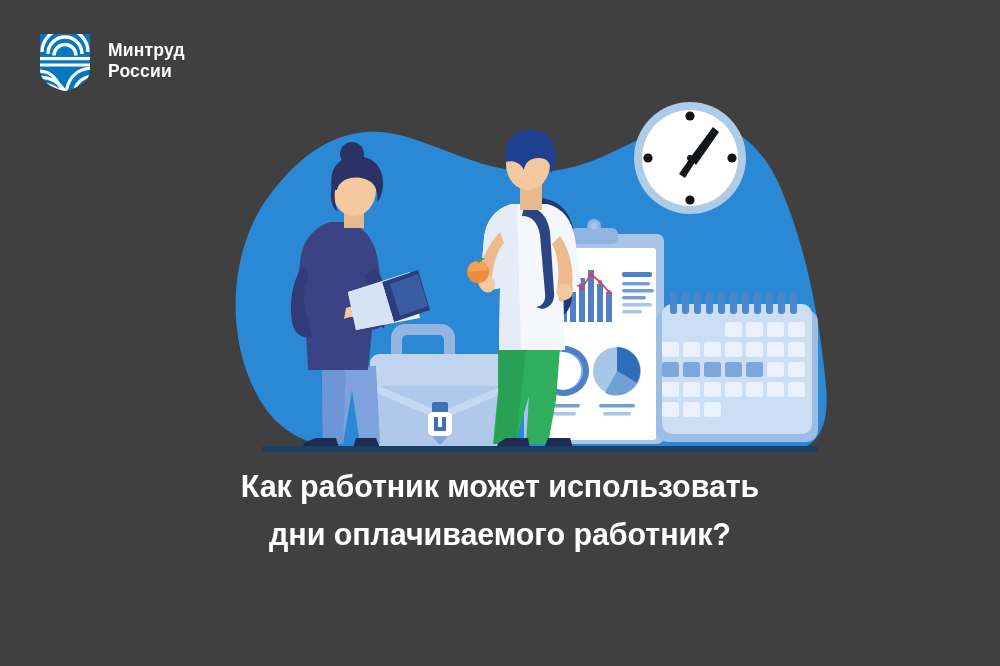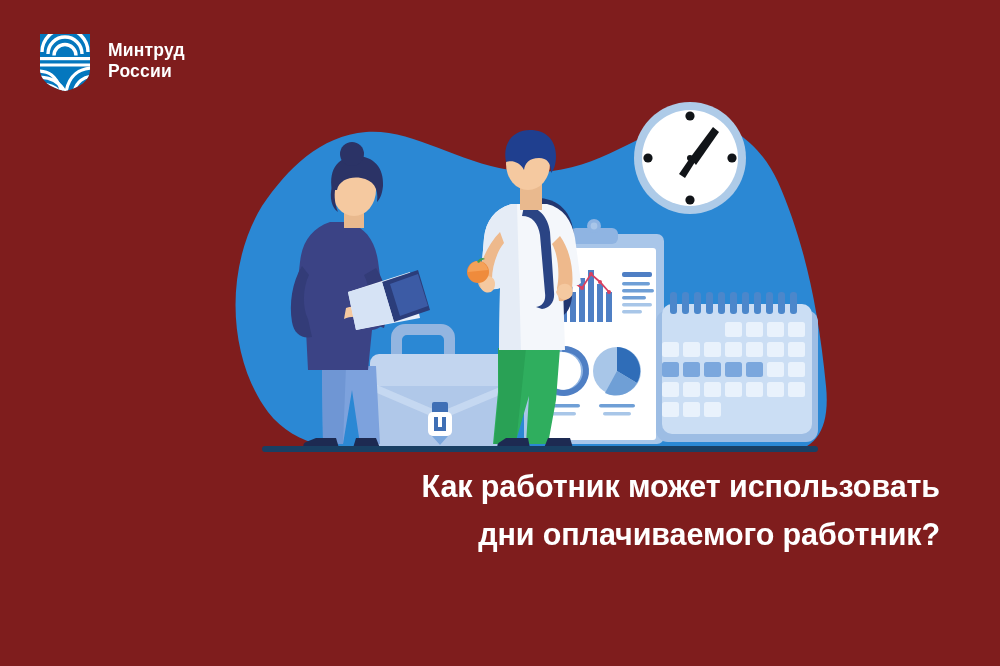--- a/index.html
+++ b/index.html
@@ -7,21 +7,21 @@
   body{
     width:1000px;height:666px;
     background:#0477be;
     font-family:"Liberation Sans", sans-serif;
     overflow:hidden;
     position:relative;
   }
   .poster{
     position:absolute;inset:0;
     width:1000px;height:666px;
-    background:#7f1d1d;
+    background:#404040;
     overflow:hidden;
   }
 
   
   .brand{
     position:absolute;left:36px;top:30px;
     display:flex;align-items:center;gap:14px;
   }
   .brand-mark{width:58px;height:62px;display:block;}
   .brand-text{
@@ -45,21 +45,21 @@
     position:absolute;left:0;right:0;top:462px;
     text-align:center;
     color:#ffffff;
     font-weight:bold;
     font-size:30.5px;
     line-height:48px;
     letter-spacing:-0.1px;
     padding:0 60px;
     box-sizing:border-box;
   }
-  .headline .ln{display:block;white-space:nowrap;text-align:right;}
+  .headline .ln{display:block;white-space:nowrap;}
 </style>
 </head>
 <body>
 
 <div class="poster">
 
   <div class="brand">
     <span class="brand-mark">
       <svg viewBox="0 0 58 62" width="58" height="62" aria-hidden="true">
         <defs>

